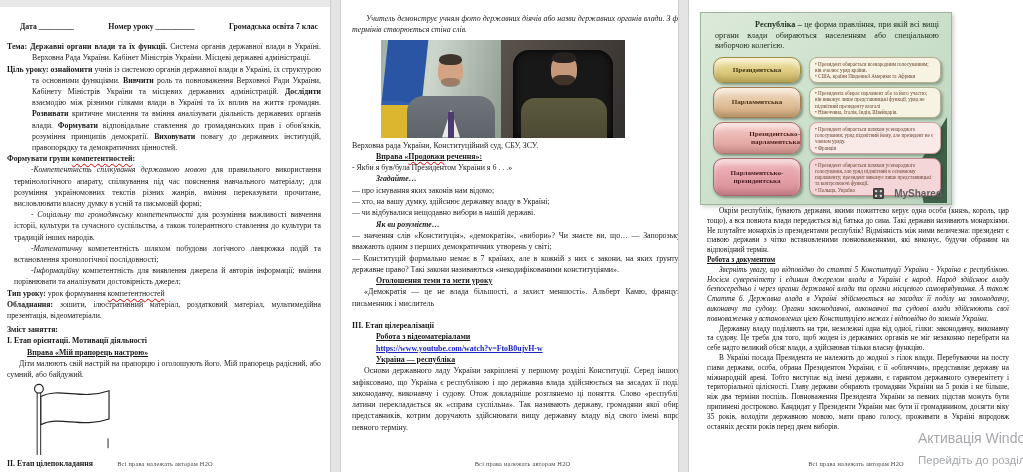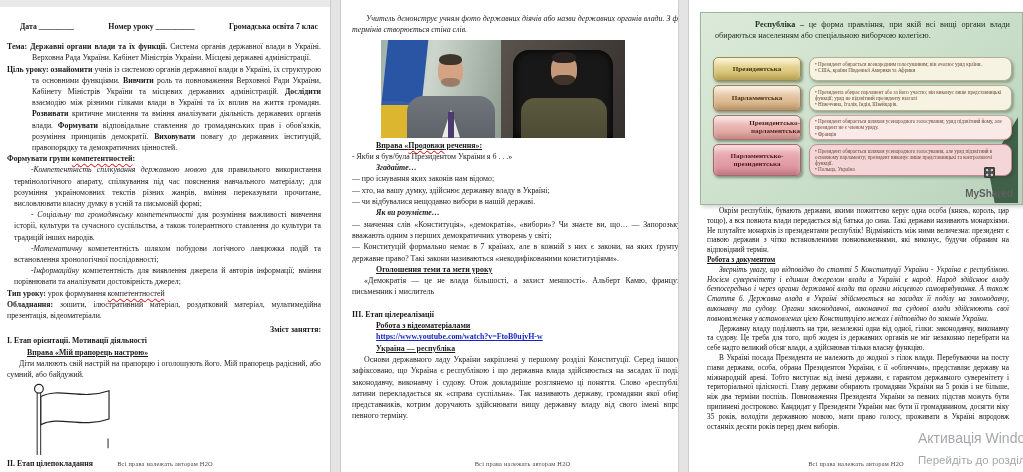--- a/index.html
+++ b/index.html
@@ -17,21 +17,21 @@
   #gutter1{left:330px;} #gutter2{left:678px;}
 
   
   .rb{font-weight:bold;}
   .ri{font-style:italic;}
   .ru{text-decoration:underline;}
   .rw{text-decoration:underline;text-decoration-style:wavy;text-decoration-color:#e00000;
       text-decoration-thickness:1px;text-underline-offset:2px;}
   .hu{font-weight:bold;text-decoration:underline;}
   .j{text-align:justify;}
-  .center{text-align:right;}
+  .center{text-align:left;}
 
   .footer{position:absolute;bottom:5px;left:0;right:0;text-align:center;
     font-size:6.4px;color:#4a4a4a;letter-spacing:.2px;}
 
   
   #page1 .body{padding:12px 9px 0 7px;font-size:7.8px;line-height:11.2px;}
   .p1head{display:flex;justify-content:space-between;font-weight:bold;margin:2px 3px 9px 13px;}
   .hang{padding-left:25px;text-indent:-25px;}
   .comp{margin-left:7px;text-indent:17px;}
   .zmist{margin-top:3px;font-weight:bold;}
@@ -67,43 +67,43 @@
   .z-head{position:absolute;left:50px;top:14px;width:26px;height:31px;background:#c49878;
     border-radius:46% 46% 42% 42%;}
   .z-head::before{content:"";position:absolute;top:-2px;left:1px;right:1px;height:11px;
     background:#272220;border-radius:50% 50% 40% 40%;}
   .z-head::after{content:"";position:absolute;bottom:-1px;left:2px;right:2px;height:11px;
     background:rgba(35,28,24,.8);border-radius:35% 35% 50% 50%;}
   .tee{position:absolute;bottom:0;left:20px;width:86px;height:40px;
     background:linear-gradient(#5c5a3e,#4c4a33);border-radius:14px 14px 0 0;}
 
   
-  .diagram{position:absolute;top:12px;left:11px;width:323px;height:193px;box-sizing:border-box;
+  .diagram{position:absolute;top:12px;left:11px;width:252px;height:193px;box-sizing:border-box;
     background:linear-gradient(140deg,#dcead9 0%,#cadfca 55%,#b9d2bb 100%);
     border:1px solid #9cb59c;box-shadow:2px 2px 4px rgba(0,0,0,.18);}
   .dg-title{margin:7px 12px 3px 14px;font-size:8.2px;line-height:10.6px;text-align:justify;
     text-indent:40px;color:#22301f;}
   .dg-rows{position:absolute;top:44px;left:12px;right:10px;}
   .dg-row{display:flex;gap:8px;margin-bottom:4px;position:relative;z-index:2;}
   .dg-btn{width:86px;min-height:22px;display:flex;align-items:center;justify-content:center;
-    text-align:center;font-weight:bold;font-size:7.1px;line-height:8.2px;border-radius:5px;
+    text-align:center;font-weight:bold;font-size:7.1px;line-height:8.2px;border-radius:10px;
     box-shadow:1.5px 2px 2.5px rgba(40,60,40,.45),inset 0 5px 5px rgba(255,255,255,.5),inset 0 -4px 5px rgba(0,0,0,.12);}
   .dg-desc{flex:1;border-radius:8px;padding:2.5px 5px;font-size:5.1px;line-height:6.2px;
     box-shadow:1.5px 2px 2.5px rgba(40,60,40,.35);color:#6b4632;}
   .r1 .dg-btn{background:linear-gradient(#f3e7ad,#cdb55e);color:#3d3310;border:1px solid #a08d45;}
   .r2 .dg-btn{background:linear-gradient(#f5e0c6,#d0a677);color:#4a3014;border:1px solid #a67c4e;}
   .r3 .dg-btn{background:linear-gradient(#f5cdc9,#dd9a95);color:#4c1f1b;border:1px solid #b0706b;text-align:right;}
   .r4 .dg-btn{background:linear-gradient(#f0b9bd,#d88a94);color:#4a1a22;border:1px solid #a9646e;}
   .r1 .dg-desc,.r2 .dg-desc{background:#f6f3e2;border:1px solid #b5af8e;}
   .r3 .dg-desc{background:#f9e9e7;border:1px solid #cfa3a0;}
   .r4 .dg-desc{background:#f4d6d8;border:1px solid #c08b90;}
   .dg-arrow{position:absolute;right:4px;top:104px;width:30px;height:86px;background:#40604a;
     clip-path:polygon(100% 0,100% 100%,22% 100%,0 58%);z-index:1;}
   .myshared{position:absolute;right:9px;bottom:5px;z-index:3;display:flex;align-items:center;gap:10px;
-    font-family:"Liberation Sans",sans-serif;font-size:10px;font-weight:bold;color:#5f5f5f;flex-direction:column;}
+    font-family:"Liberation Sans",sans-serif;font-size:10px;font-weight:bold;color:#5f5f5f;}
   .ms-icon{width:11px;height:11px;border-radius:2px;background:#4c4c4c;position:relative;
     box-shadow:inset 0 0 0 1px #3a3a3a;}
   .ms-icon::before{content:"";position:absolute;inset:1px;
     background-image:radial-gradient(circle at 25% 25%,#cfcfcf 1px,transparent 1.4px),
       radial-gradient(circle at 75% 25%,#cfcfcf 1px,transparent 1.4px),
       radial-gradient(circle at 25% 75%,#cfcfcf 1px,transparent 1.4px),
       radial-gradient(circle at 75% 75%,#cfcfcf 1px,transparent 1.4px);}
   #page3 .body{position:absolute;top:206px;left:18px;right:14px;font-size:7.3px;line-height:9.8px;color:#111;}
   .ind12{text-indent:12px;}
   .it{font-style:italic;}
@@ -162,20 +162,21 @@
         <div class="shirt"></div>
         <div class="tie"></div>
         <div class="person-head"></div>
       </div>
       <div class="ph ph-right">
         <div class="chair"></div>
         <div class="tee"></div>
         <div class="z-head"></div>
       </div>
     </div>
+    <p>Верховна рада України, Конституційний суд, СБУ, ЗСУ.</p>
     <p class="m8"><span class="rb ru">Вправа «</span><span class="rb ru"><span class="rw">Продовжи</span></span><span class="rb ru"> речення»:</span></p>
     <p>- Якби я був/була Президентом України я б . . .»</p>
     <p class="m8 rb ri">Згадайте…</p>
     <p>— про існування яких законів нам відомо;</p>
     <p>— хто, на вашу думку, здійснює державну владу в Україні;</p>
     <p>— чи відбувалися нещодавно вибори в нашій державі.</p>
     <p class="m8 rb ri">Як ви розумієте…</p>
     <p class="j">— значення слів «Конституція», «демократія», «вибори»? Чи знаєте ви, що… — Запорозьку Січ вважають одним з перших демократичних утворень у світі;</p>
     <p class="j">— Конституцій формально немає в 7 країнах, але в кожній з них є закони, на яких ґрунтується державне право? Такі закони називаються «некодифікованими конституціями».</p>
     <p class="m8 hu">Оголошення теми та мети уроку</p>

